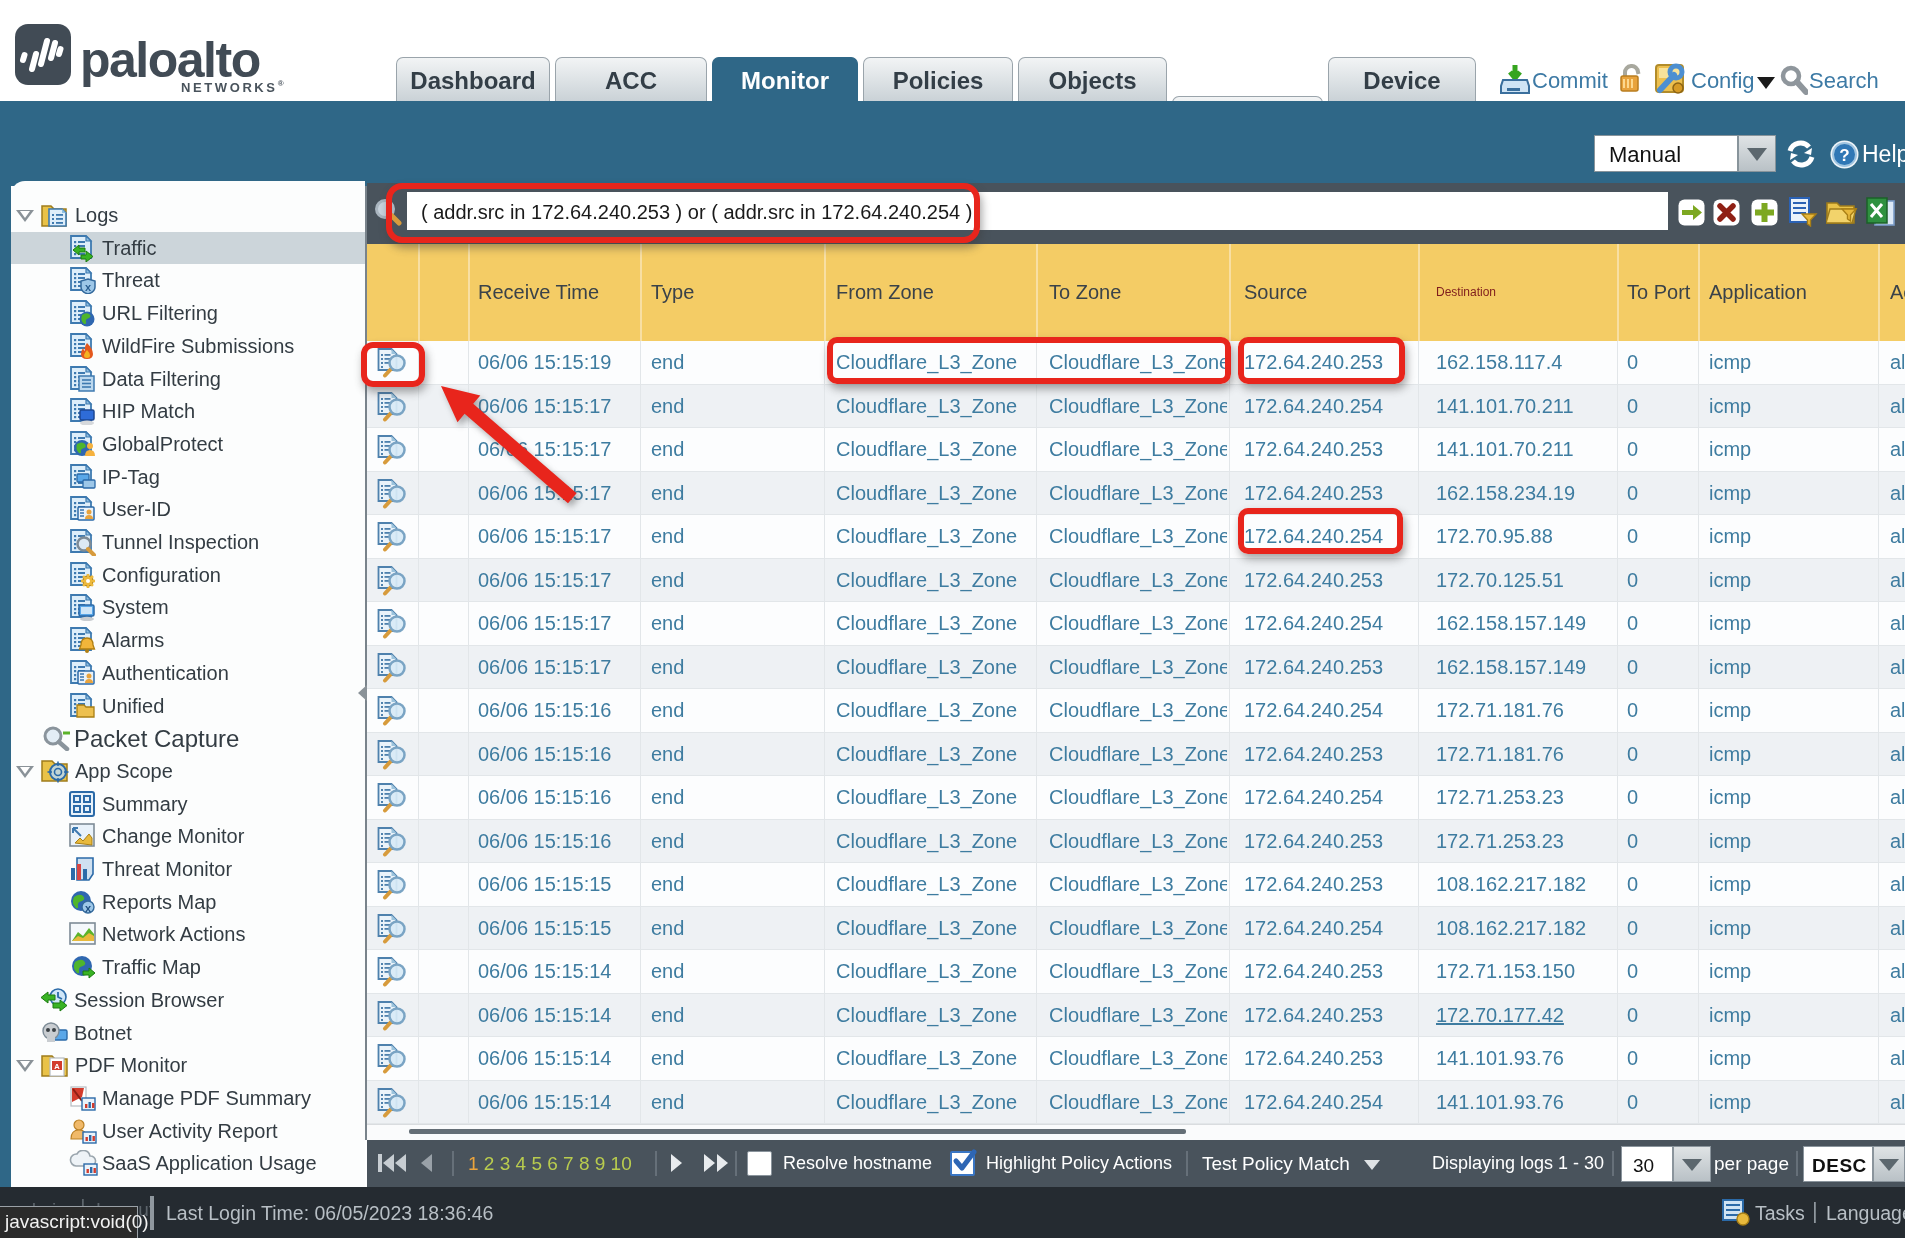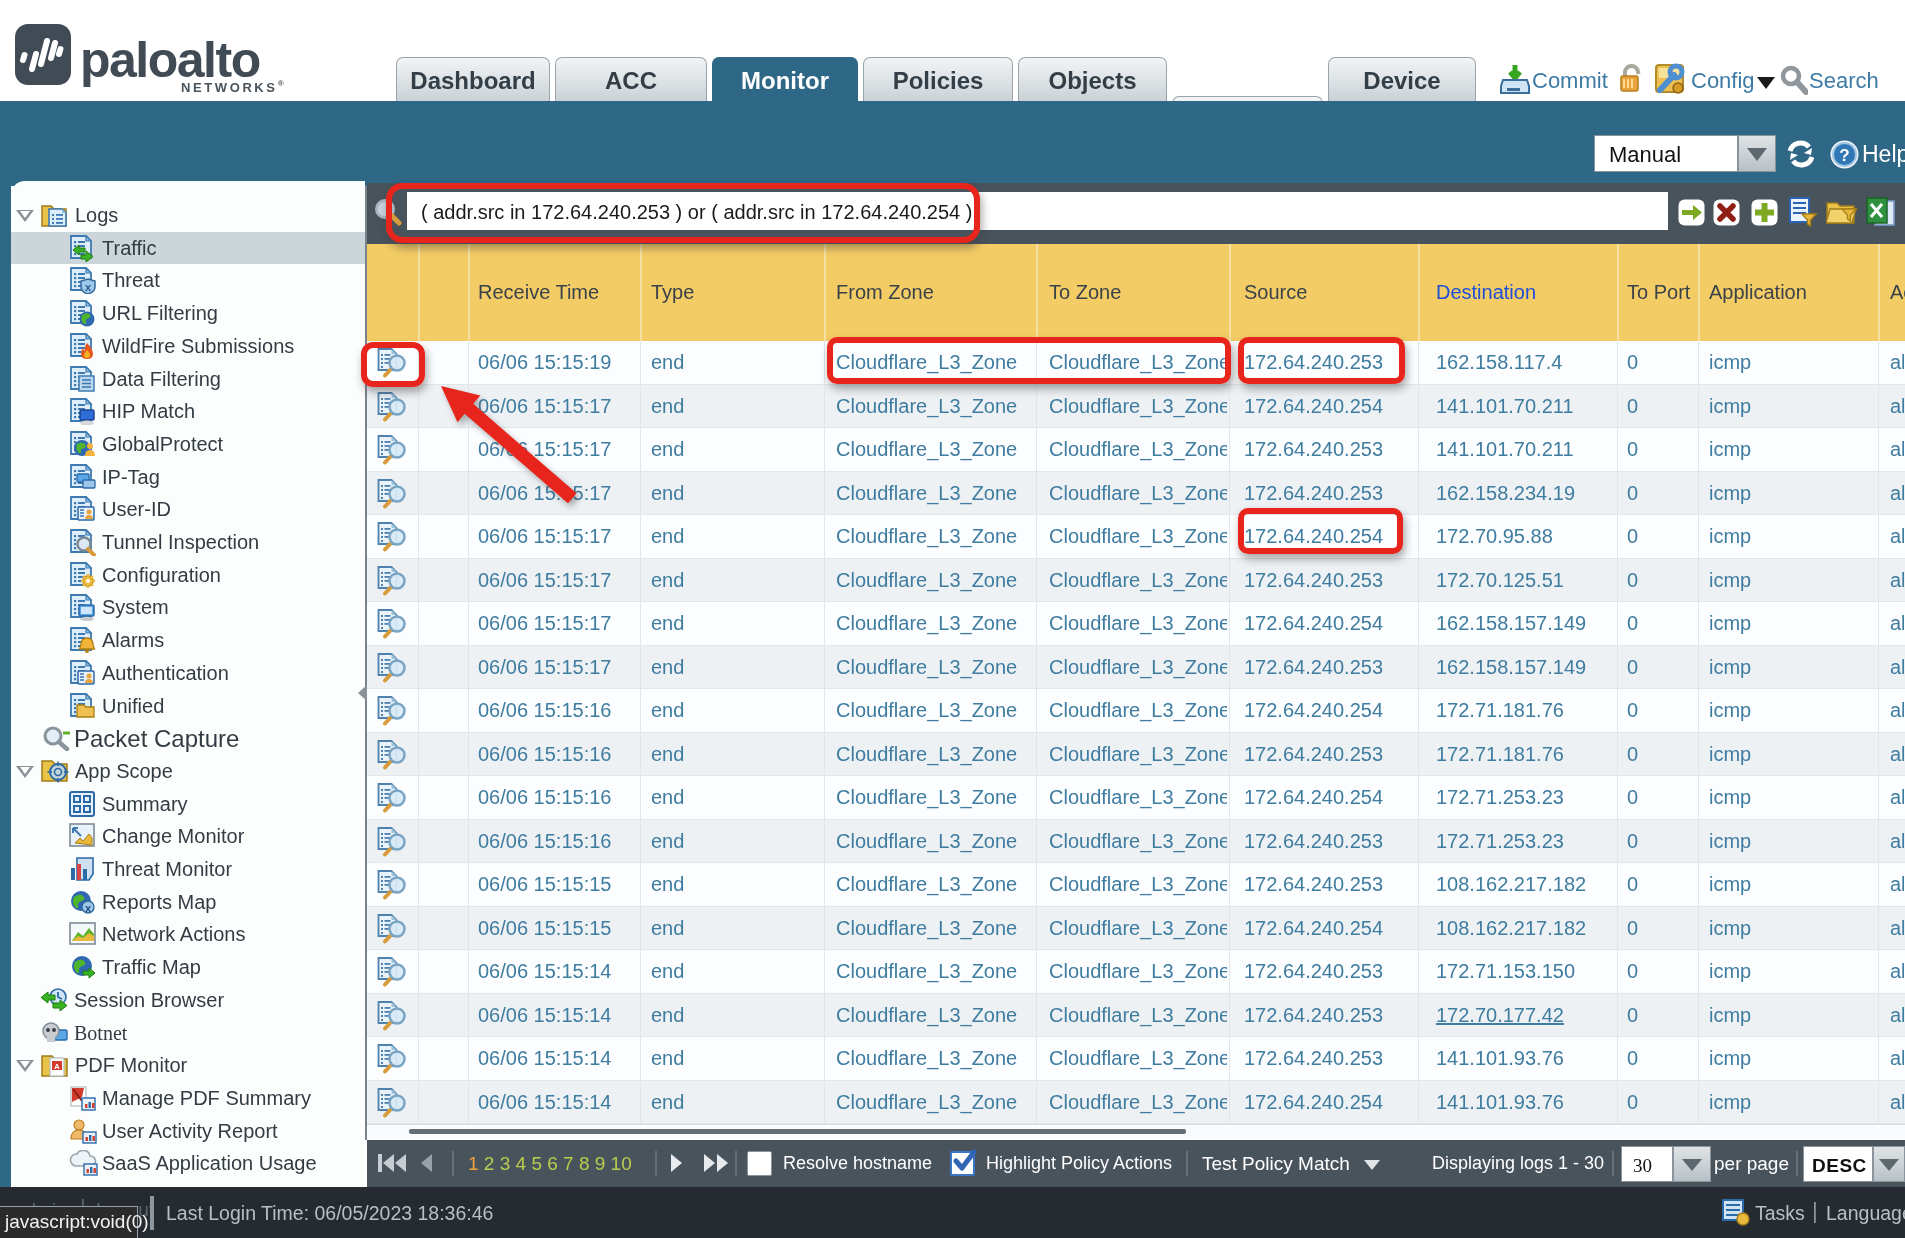--- a/index.html
+++ b/index.html
@@ -484,21 +484,21 @@
     <path d="M12 16 h7 v-3 l7 5.5 -7 5.5 v-3 h-7 z" fill="#39b324" stroke="#1c7c10" stroke-width="1"></path>
   </svg>
 <div class="abs lbl" style="left:74px;top:983.8px;height:33px;line-height:33px;font-size:20px;color:#333c43;white-space:nowrap;">Session Browser</div>
 <svg class="abs" style="left:41px;top:1019.5000000000001px" width="28" height="26" viewBox="0 0 28 26">
     <rect x="12" y="10" width="14" height="10" rx="1.5" fill="#5aa7e8" stroke="#2b6aa8" stroke-width="1.4"></rect>
     <circle cx="10" cy="11" r="8" fill="#c9cdd1" stroke="#7d8b96" stroke-width="1.4"></circle>
     <circle cx="7" cy="10" r="2" fill="#3a4045"></circle>
     <circle cx="13" cy="10" r="2" fill="#3a4045"></circle>
     <rect x="6" y="16" width="8" height="6" fill="#c9cdd1"></rect>
   </svg>
-<div class="abs lbl" style="left:74px;top:1016.5px;height:33px;line-height:33px;font-size:20px;color:#333c43;white-space:nowrap;font-family:Liberation Serif, serif;">Botnet</div>
+<div class="abs lbl" style="left:74px;top:1016.5px;height:33px;line-height:33px;font-size:20px;color:#333c43;white-space:nowrap;">Botnet</div>
 <div class="tri" style="left:16px;top:1060.2px;"></div>
 <svg class="abs" style="left:41px;top:1052.2px" width="30" height="28" viewBox="0 0 30 28">
     <path d="M1 4 h10 l3 3 h12 v17 h-25 z" fill="#e9c248" stroke="#9e7c1b" stroke-width="1.5"></path>
     <rect x="9" y="6" width="14" height="18" fill="#fff" stroke="#b6bcc1" stroke-width="1.2"></rect>
     <rect x="11" y="9" width="10" height="9" fill="#d33b2c"></rect>
     <text x="16" y="16.5" font-size="7.5" fill="#fff" text-anchor="middle" font-weight="bold">A</text>
   </svg>
 <div class="abs lbl" style="left:75px;top:1049.2px;height:33px;line-height:33px;font-size:20px;color:#333c43;white-space:nowrap;">PDF Monitor</div>
 <svg class="abs" style="left:69px;top:1084.9px" width="28" height="27" viewBox="0 0 28 27">
     <rect x="2" y="2" width="15" height="19" fill="#fff" stroke="#b6bcc1" stroke-width="1.2"></rect>
@@ -580,21 +580,21 @@
 <div class="abs" style="left:1229px;top:244px;width:2px;height:97px;background:#f8dfa3;"></div>
 <div class="abs" style="left:1418px;top:244px;width:2px;height:97px;background:#f8dfa3;"></div>
 <div class="abs" style="left:1617px;top:244px;width:2px;height:97px;background:#f8dfa3;"></div>
 <div class="abs" style="left:1698px;top:244px;width:2px;height:97px;background:#f8dfa3;"></div>
 <div class="abs" style="left:1878px;top:244px;width:2px;height:97px;background:#f8dfa3;"></div>
 <div class="abs" style="left:478px;top:244px;height:97px;line-height:97px;font-size:20px;color:#3a4249;">Receive Time</div>
 <div class="abs" style="left:651px;top:244px;height:97px;line-height:97px;font-size:20px;color:#3a4249;">Type</div>
 <div class="abs" style="left:836px;top:244px;height:97px;line-height:97px;font-size:20px;color:#3a4249;">From Zone</div>
 <div class="abs" style="left:1049px;top:244px;height:97px;line-height:97px;font-size:20px;color:#3a4249;">To Zone</div>
 <div class="abs" style="left:1244px;top:244px;height:97px;line-height:97px;font-size:20px;color:#3a4249;">Source</div>
-<div class="abs" style="left:1436px;top:244px;height:97px;line-height:97px;font-size:20px;color:#1d4ed8;">Destination</div>
+<div class="abs" style="left:1436px;top:244px;height:97px;line-height:97px;font-size:12px;color:#7f1d1d;">Destination</div>
 <div class="abs" style="left:1627px;top:244px;height:97px;line-height:97px;font-size:20px;color:#3a4249;">To Port</div>
 <div class="abs" style="left:1709px;top:244px;height:97px;line-height:97px;font-size:20px;color:#3a4249;">Application</div>
 <div class="abs" style="left:1890px;top:244px;height:97px;line-height:97px;font-size:20px;color:#3a4249;">Ac</div>
 <div class="abs" style="left:367px;top:341.0px;width:1538px;height:43.5px;background:#fcfdfe;border-bottom:1px solid #e2e6e9;">
 <svg width="32" height="30" viewBox="0 0 32 30" style="position:absolute;left:10px;top:7px;">
       <path d="M1.5 1 h13 l5 5 v16 h-18 z" fill="#eaf3fa" stroke="#4e81ad" stroke-width="1.8"></path>
       <path d="M14.5 1 l5 5 h-5 z" fill="#9cc3dc"></path>
       <g fill="#4e81ad">
         <rect x="4" y="6" width="2" height="2"></rect>
         <rect x="4" y="10" width="2" height="2"></rect>
@@ -1097,21 +1097,21 @@
 <svg class="abs" style="left:950px;top:1147px" width="28" height="28" viewBox="0 0 28 28">
 <path d="M6 14 l6 7 L24 5" fill="none" stroke="#2e66b4" stroke-width="5" stroke-linecap="round" stroke-linejoin="round"></path>
   </svg>
 <div class="abs" style="left:986px;top:1147px;height:33px;line-height:33px;font-size:18px;color:#fff;white-space:nowrap;">Highlight Policy Actions</div>
 <div class="psep" style="left:1186px;top:1151px;"></div>
 <div class="abs" style="left:1202px;top:1147px;height:33px;line-height:33px;font-size:19px;color:#fff;white-space:nowrap;">Test Policy Match</div>
 <div class="abs" style="left:1364px;top:1160px;width:0;height:0;border-left:8px solid transparent;border-right:8px solid transparent;border-top:10px solid #dfe3e6;"></div>
 <div class="abs" style="left:1432px;top:1147px;height:33px;line-height:33px;font-size:18px;color:#fff;white-space:nowrap;">Displaying logs 1 - 30</div>
 <div class="psep" style="left:1612px;top:1151px;"></div>
 <div class="abs" style="left:1621px;top:1146px;width:52px;height:36px;background:#fff;border:1px solid #8a949c;"></div>
-<div class="abs" style="left:1633px;top:1155px;font-size:19px;color:#111;font-family:Liberation Serif, serif;">30</div>
+<div class="abs" style="left:1633px;top:1155px;font-size:19px;color:#111;">30</div>
 <div class="abs" style="left:1673px;top:1146px;width:38px;height:36px;background:linear-gradient(#dfe3e5,#b9c1c6);border:1px solid #8a949c;"></div>
 <div class="abs" style="left:1682px;top:1159px;width:0;height:0;border-left:10px solid transparent;border-right:10px solid transparent;border-top:12px solid #5c676e;"></div>
 <div class="abs" style="left:1714px;top:1147px;height:33px;line-height:33px;font-size:19px;color:#fff;white-space:nowrap;">per page</div>
 <div class="psep" style="left:1796px;top:1151px;"></div>
 <div class="abs" style="left:1803px;top:1146px;width:70px;height:36px;background:#fff;border:1px solid #8a949c;"></div>
 <div class="abs" style="left:1812px;top:1155px;font-size:19px;color:#111;font-weight:bold;letter-spacing:0.5px;">DESC</div>
 <div class="abs" style="left:1873px;top:1146px;width:32px;height:36px;background:linear-gradient(#dfe3e5,#b9c1c6);border:1px solid #8a949c;"></div>
 <div class="abs" style="left:1879px;top:1159px;width:0;height:0;border-left:10px solid transparent;border-right:10px solid transparent;border-top:12px solid #5c676e;"></div>
 <div class="abs" style="left:0;top:1187px;width:1905px;height:51px;background:#252b31;"></div>
 <div class="abs" style="left:15px;top:1199px;font-size:19px;color:#5c646b;">admin</div>

